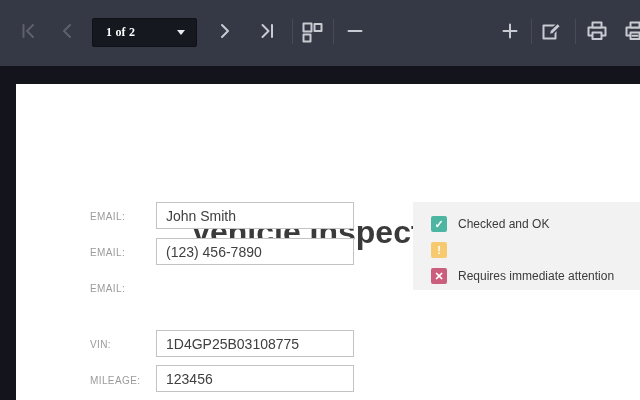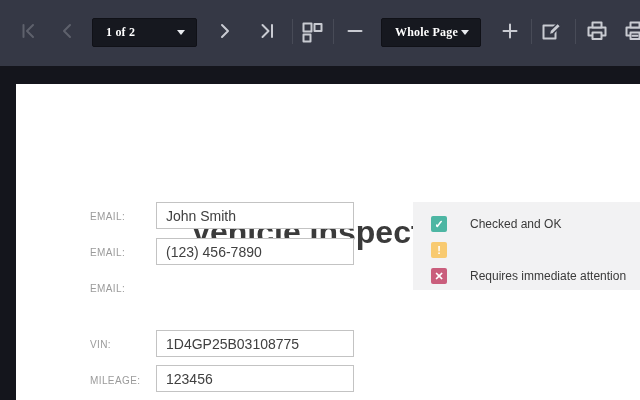--- a/index.html
+++ b/index.html
@@ -24,21 +24,21 @@
   .page{position:absolute;left:16px;top:18px;width:720px;height:420px;background:#ffffff;}
 
   .report-title{position:absolute;top:130px;left:370px;transform:translateX(-50%);margin:0;font-size:32px;font-weight:bold;color:#3a3a3a;white-space:nowrap;}
 
   .field-label{position:absolute;left:74px;width:62px;font-size:10px;color:#9b9b9b;letter-spacing:.4px;}
   .field-box{position:absolute;left:140px;width:198px;height:27px;box-sizing:border-box;border:1px solid #c3c3c3;background:#fff;font-family:"Liberation Sans",sans-serif;font-size:14px;color:#404040;padding:8px 9px;outline:none;}
 
   .legend{position:absolute;left:397px;top:118px;width:300px;height:88px;background:#f2f2f3;}
   .legend-row{position:absolute;left:18px;height:16px;display:flex;align-items:center;}
   .swatch{width:16px;height:16px;border-radius:2px;display:flex;align-items:center;justify-content:center;color:#ffffff;font-size:11px;font-weight:bold;line-height:16px;}
-  .legend-label{margin-left:23px;font-size:12px;color:#3a3a3a;white-space:nowrap;}
+  .legend-label{margin-left:11px;font-size:12px;color:#3a3a3a;white-space:nowrap;}
 </style>
 </head>
 <body>
 
 <div class="app">
 
   <div class="toolbar">
 
     <button class="tb-btn disabled" style="left:14px">
       <span>
@@ -92,24 +92,20 @@
     <div class="sep" style="left:333px"></div>
 
     <button class="tb-btn" style="left:341px">
       <span>
         <svg width="28" height="28" viewBox="0 0 28 28">
             <path class="stk" d="M7.5 14 H20.5"></path>
           </svg>
       </span>
     </button>
 
-    <div class="dropdown" style="left:381px;width:100px">
-      <span class="dd-label">Whole Page</span>
-      <span class="caret"></span>
-    </div>
 
     <button class="tb-btn" style="left:496px">
       <span>
         <svg width="28" height="28" viewBox="0 0 28 28">
             <path class="stk" d="M7.5 14 H20.5 M14 7.5 V20.5"></path>
           </svg>
       </span>
     </button>
 
     <div class="sep" style="left:531px"></div>

